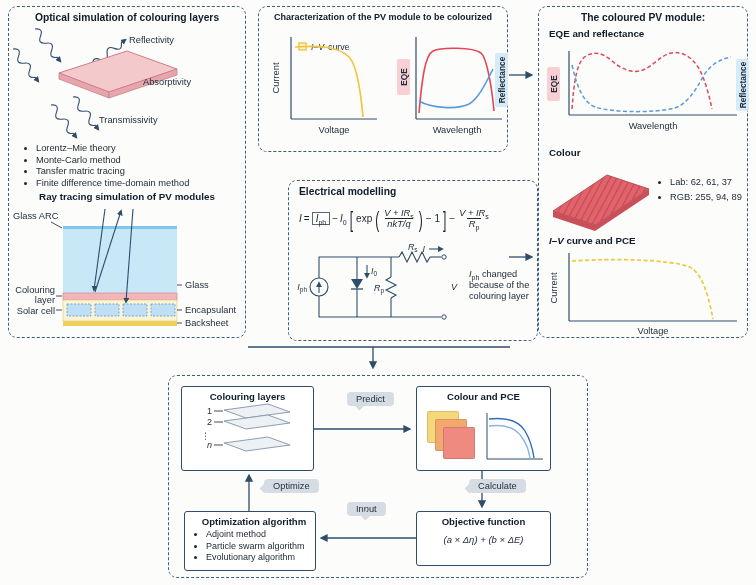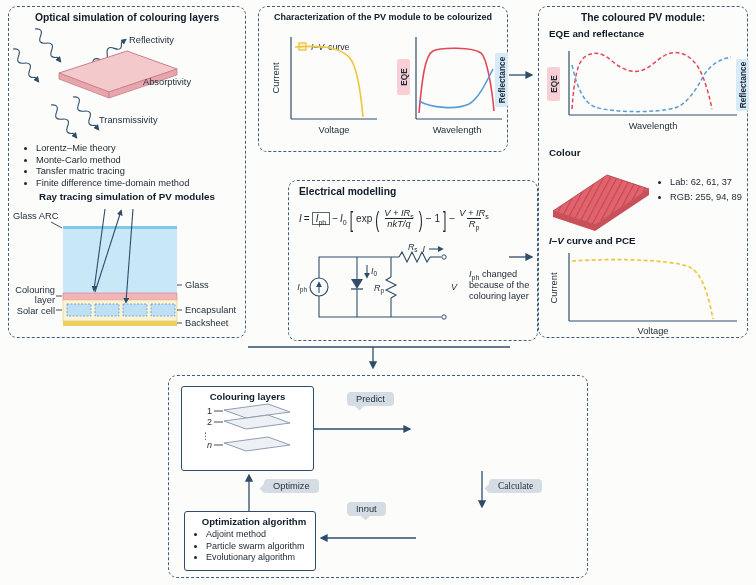--- a/index.html
+++ b/index.html
@@ -280,23 +280,41 @@
         </g>
         <text x="30" y="12" font-size="9" text-anchor="end">1</text>
         <text x="30" y="23" font-size="9" text-anchor="end">2</text>
         <text x="28" y="37" font-size="9" text-anchor="end">⋮</text>
         <text x="30" y="46" font-size="9" font-style="italic" text-anchor="end">n</text>
       </svg>
     </div>
 
     <div class="bubble tail-bl" style="left:178px;top:16px;">Predict</div>
 
-
-    <div class="bubble tail-l" style="left:320px;top:103px;font-family:Liberation Serif, serif;">Calculate</div>
-
+    <div class="wbox" style="left:247px;top:10px;width:135px;height:85px;">
+      <div class="wtitle">Colour and PCE</div>
+      <div class="swsq" style="left:10px;top:24px;background:#f6d87c;"></div>
+      <div class="swsq" style="left:18px;top:32px;background:#f3a96e;"></div>
+      <div class="swsq" style="left:26px;top:40px;background:#ee8a80;"></div>
+      <svg class="abs" style="left:64px;top:22px;" width="66" height="58" viewBox="0 0 66 58">
+        <g stroke="#2e4d6b" stroke-width="1" fill="none">
+            <line x1="6" y1="4" x2="6" y2="50"></line>
+            <line x1="6" y1="50" x2="62" y2="50"></line>
+          </g>
+        <path d="M8,10 C26,8 38,12 44,22 C50,32 52,42 53,49" fill="none" stroke="#2f6db5" stroke-width="1.4"></path>
+        <path d="M8,17 C24,15 34,19 40,27 C46,35 48,42 49,49" fill="none" stroke="#85b6e2" stroke-width="1.4"></path>
+      </svg>
+    </div>
+
+    <div class="bubble tail-l" style="left:300px;top:103px;">Calculate</div>
+
+    <div class="wbox" style="left:247px;top:135px;width:135px;height:55px;">
+      <div class="wtitle">Objective function</div>
+      <div style="text-align:center;font-size:9.5px;font-style:italic;margin-top:7px;">(a × Δη) + (b × ΔE)</div>
+    </div>
 
     <div class="bubble tail-b" style="left:178px;top:126px;">Input</div>
 
     <div class="wbox" style="left:15px;top:135px;width:132px;height:60px;">
       <div class="wtitle" style="text-align:center;margin-left:8px;">Optimization algorithm</div>
       <ul class="dotlist" style="margin:2px 0 0 8px;font-size:9px;line-height:11.5px;">
         <li>Adjoint method</li>
         <li>Particle swarm algorithm</li>
         <li>Evolutionary algorithm</li>
       </ul>

